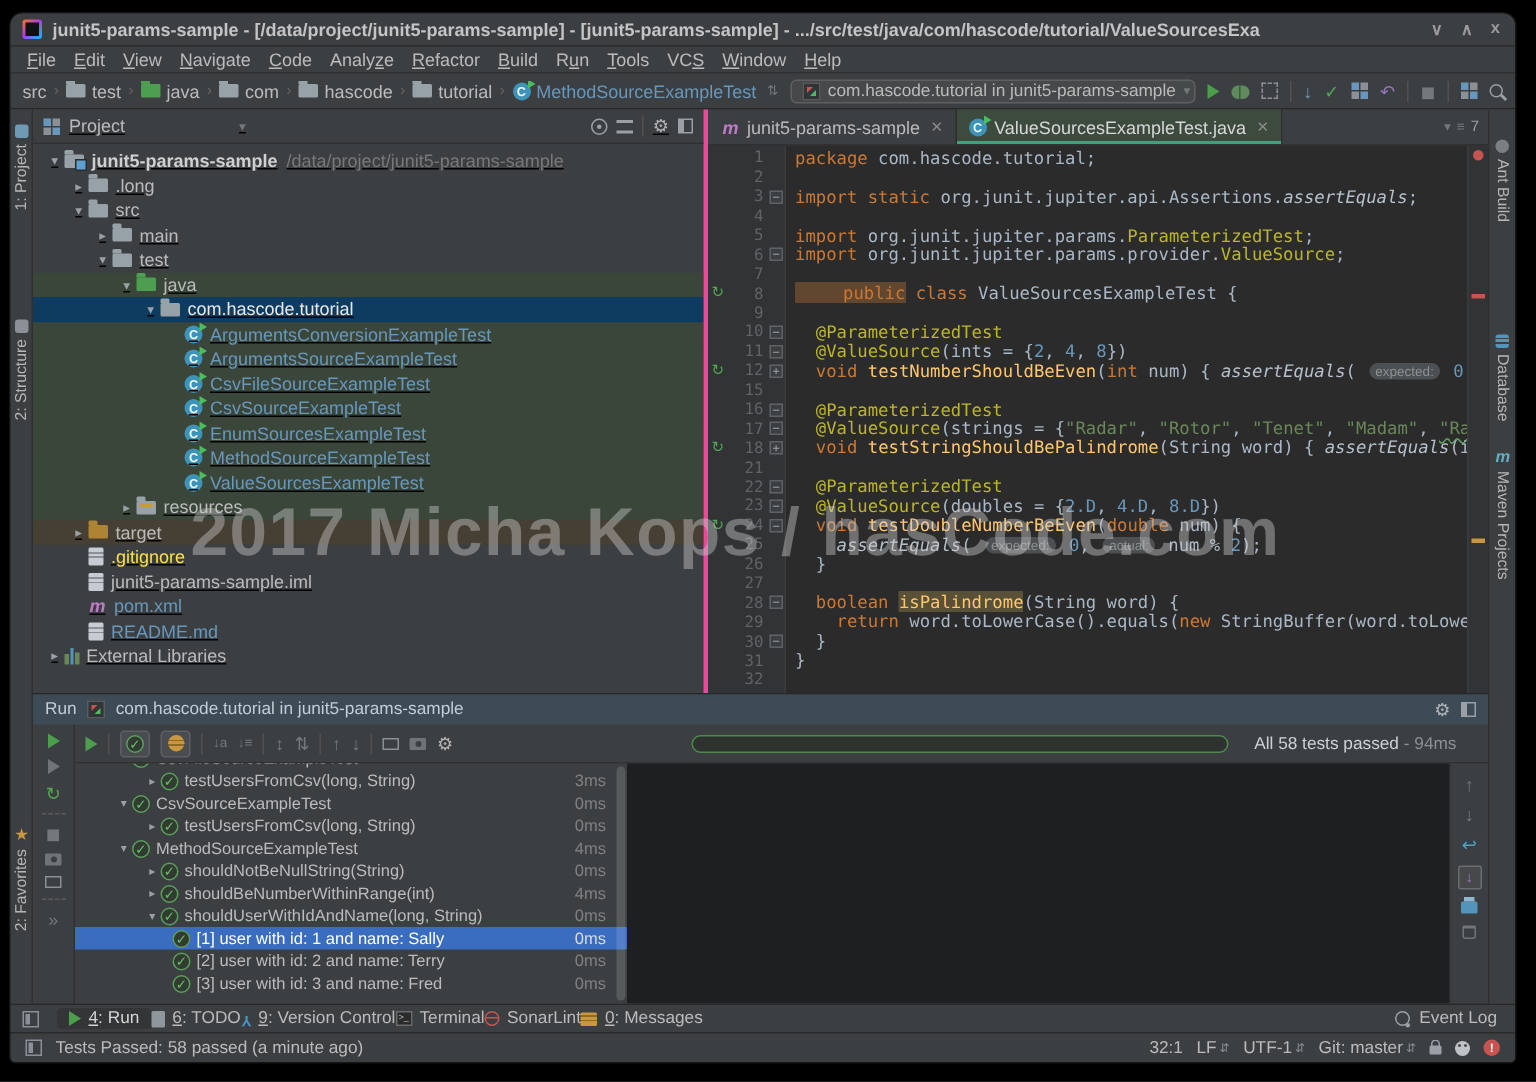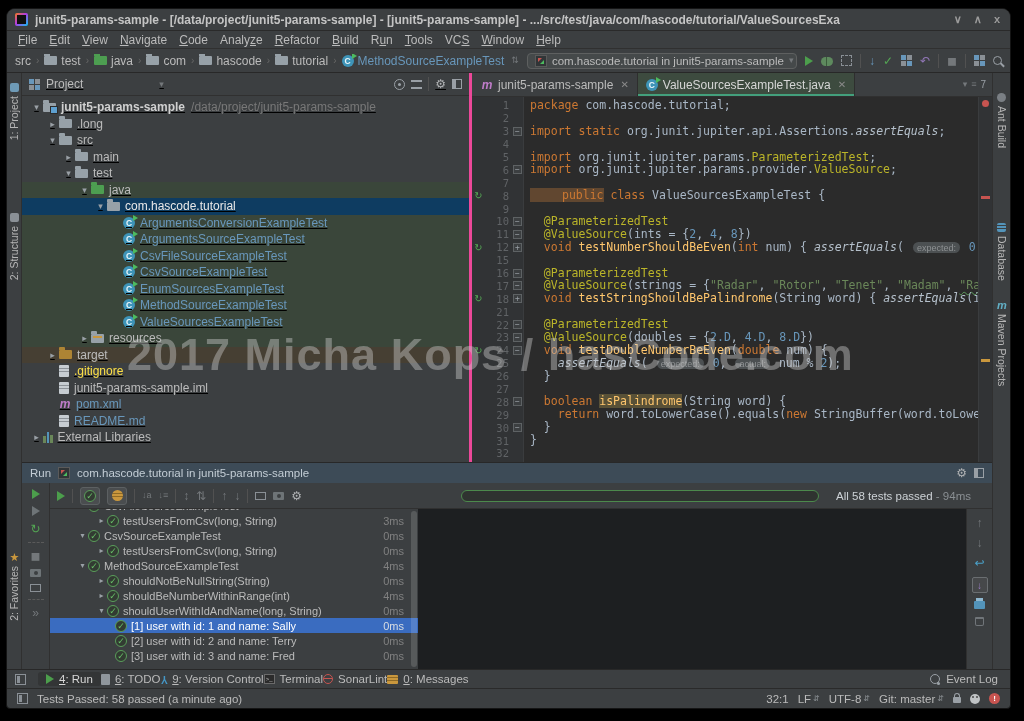--- a/index.html
+++ b/index.html
@@ -829,21 +829,21 @@
 
   <div class="statusbar">
     <span class="iswitch"></span>
     <span class="msg">Tests Passed: 58 passed (a minute ago)</span>
     <span class="sitem">32:1</span>
     <span class="sitem">
         <span>LF</span>
         <span class="upds">⇵</span>
       </span>
     <span class="sitem">
-        <span>UTF-8</span>
+        <span>UTF-1</span>
         <span class="upds">⇵</span>
       </span>
     <span class="sitem">
         <span>Git: master</span>
         <span class="upds">⇵</span>
       </span>
     <span class="ilock"></span>
     <span class="iface"></span>
     <span class="ierr">!</span>
   </div>

